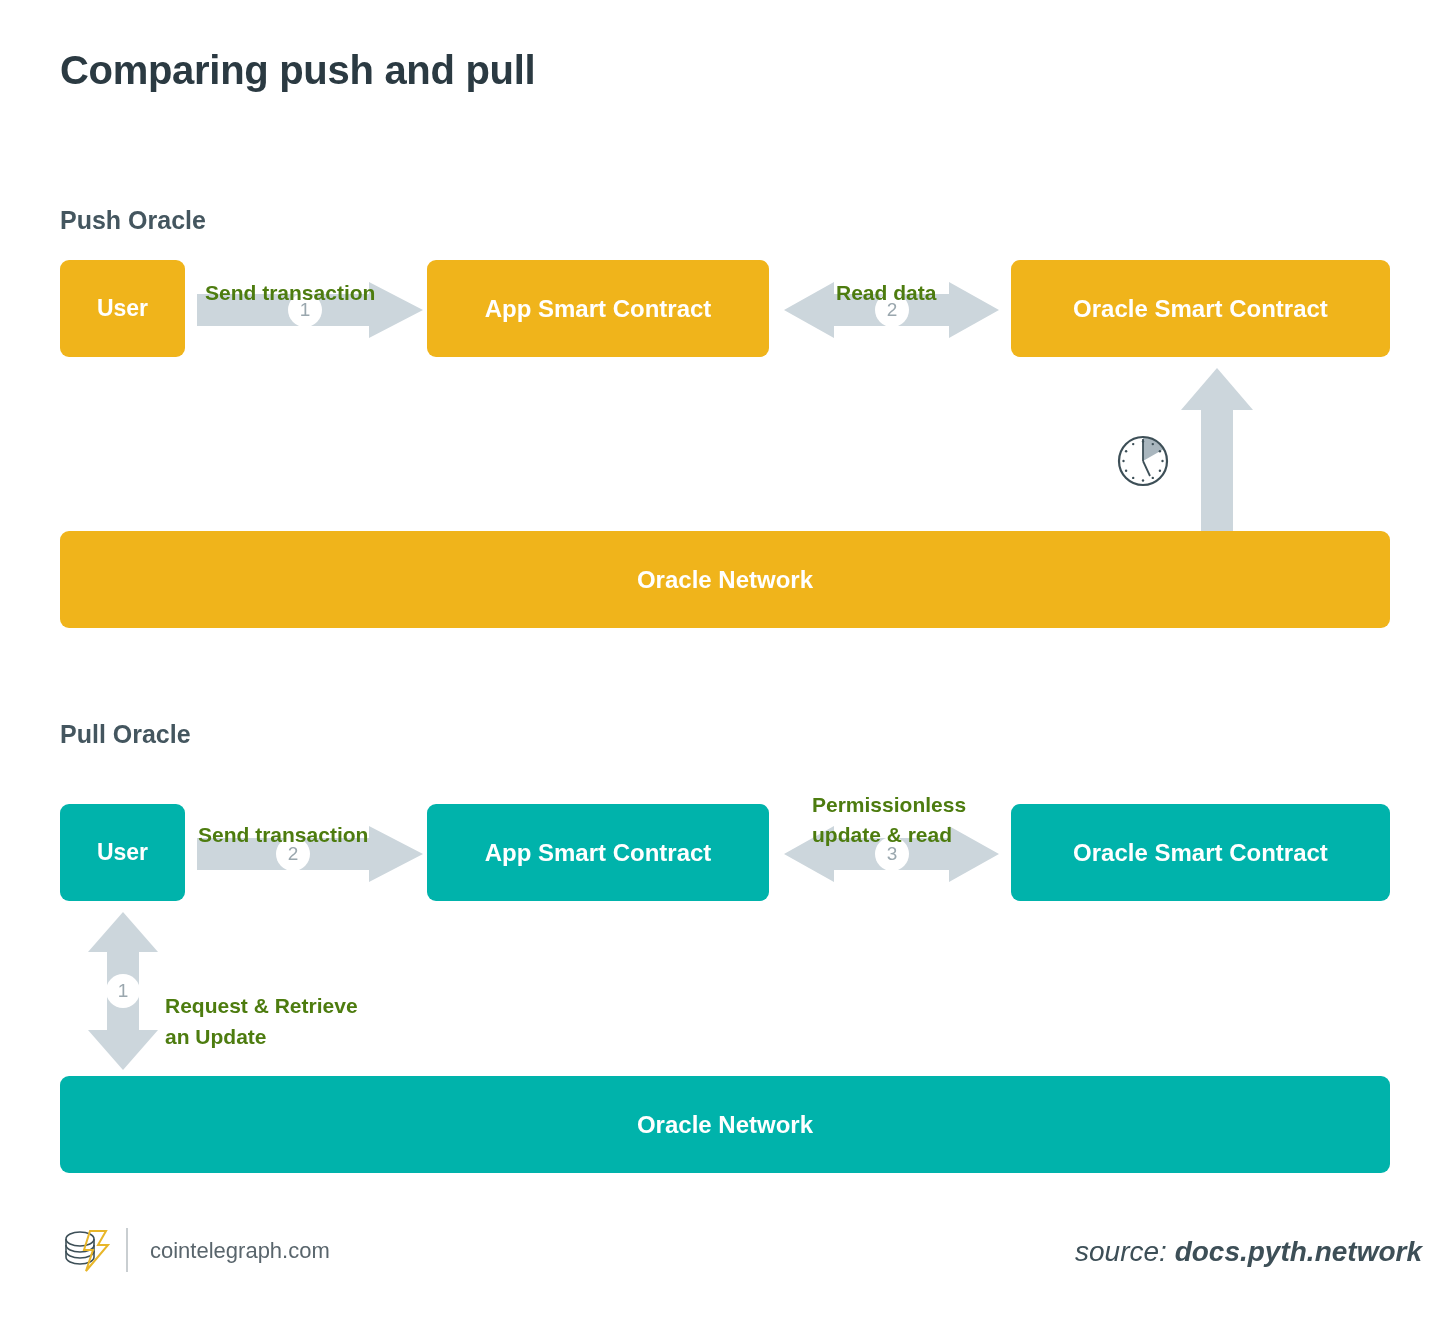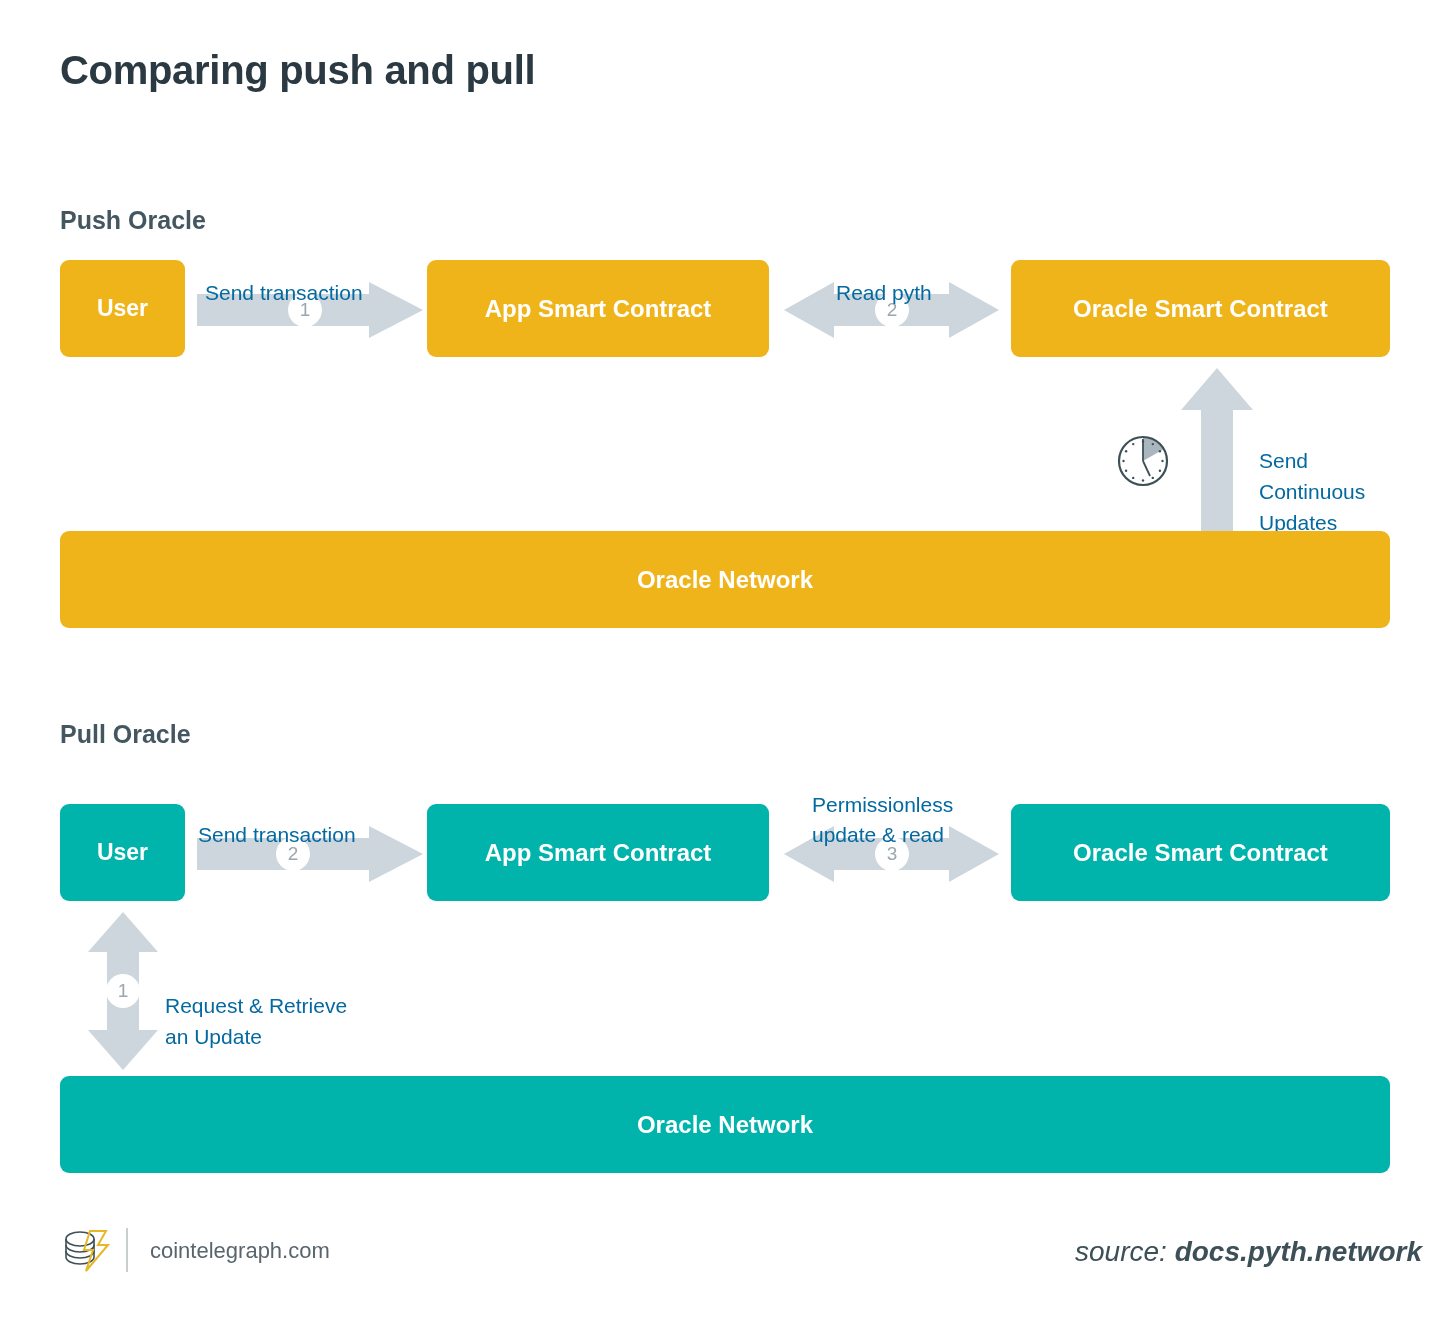--- a/index.html
+++ b/index.html
@@ -57,24 +57,25 @@
     position:absolute;
     width:34px;height:34px;border-radius:50%;
     background:#ffffff;
     display:flex;align-items:center;justify-content:center;
     font-size:19px;color:#9aa7ae;
     z-index:2;
   }
 
   .arrow-label{
     position:absolute;
-    font-size:21px;color:#0369a1;
+    font-size:21px;color:#4d7c0f;
     line-height:30px;
     z-index:2;
     white-space:pre-line;
+    font-weight:bold;
   }
 
   
   .clock{position:absolute;z-index:2;}
 
   
   .footer-logo{position:absolute;left:60px;top:1228px;z-index:3;}
   .footer-divider{
     position:absolute;left:126px;top:1228px;
     width:2px;height:44px;background:#c9ced1;
@@ -121,36 +122,31 @@
 
   <div class="h-arrow" style="left:784px;top:282px;">
     <svg width="215" height="56" viewBox="0 0 215 56">
       <polygon points="0,28 50,0 50,12 165,12 165,0 215,28 165,56 165,44 50,44 50,56" fill="#CCD6DC"></polygon>
     </svg>
   </div>
   <div class="badge" style="left:875px;top:293px;">
     <span>2</span>
   </div>
   <div class="arrow-label" style="left:836px;top:248px;">
-    <span>Read pyth</span>
+    <span>Read data</span>
   </div>
 
   <div class="node wide push-fill" style="left:1011px;top:260px;width:379px;height:97px;">
     <span>Oracle Smart Contract</span>
   </div>
 
   <div class="v-arrow" style="left:1181px;top:368px;">
     <svg width="72" height="163" viewBox="0 0 72 163">
       <polygon points="36,0 72,42 52,42 52,163 20,163 20,42 0,42" fill="#CCD6DC"></polygon>
     </svg>
-  </div>
-  <div class="arrow-label" style="left:1259px;top:414px;line-height:31px;">
-    <span>Send
-Continuous
-Updates</span>
   </div>
 
   <div class="clock" style="left:1112px;top:430px;">
     <svg width="62" height="62" viewBox="0 0 62 62">
       <path d="M31 31 L31 7 A24 24 0 0 1 52 19 Z" fill="#A9B6BE"></path>
       <circle cx="31" cy="31" r="24" fill="none" stroke="#3d4f57" stroke-width="2.2"></circle>
       <g fill="#3d4f57">
         <circle cx="31" cy="11.5" r="1.2"></circle>
         <circle cx="40.8" cy="14.1" r="1.2"></circle>
         <circle cx="47.9" cy="21.2" r="1.2"></circle>

